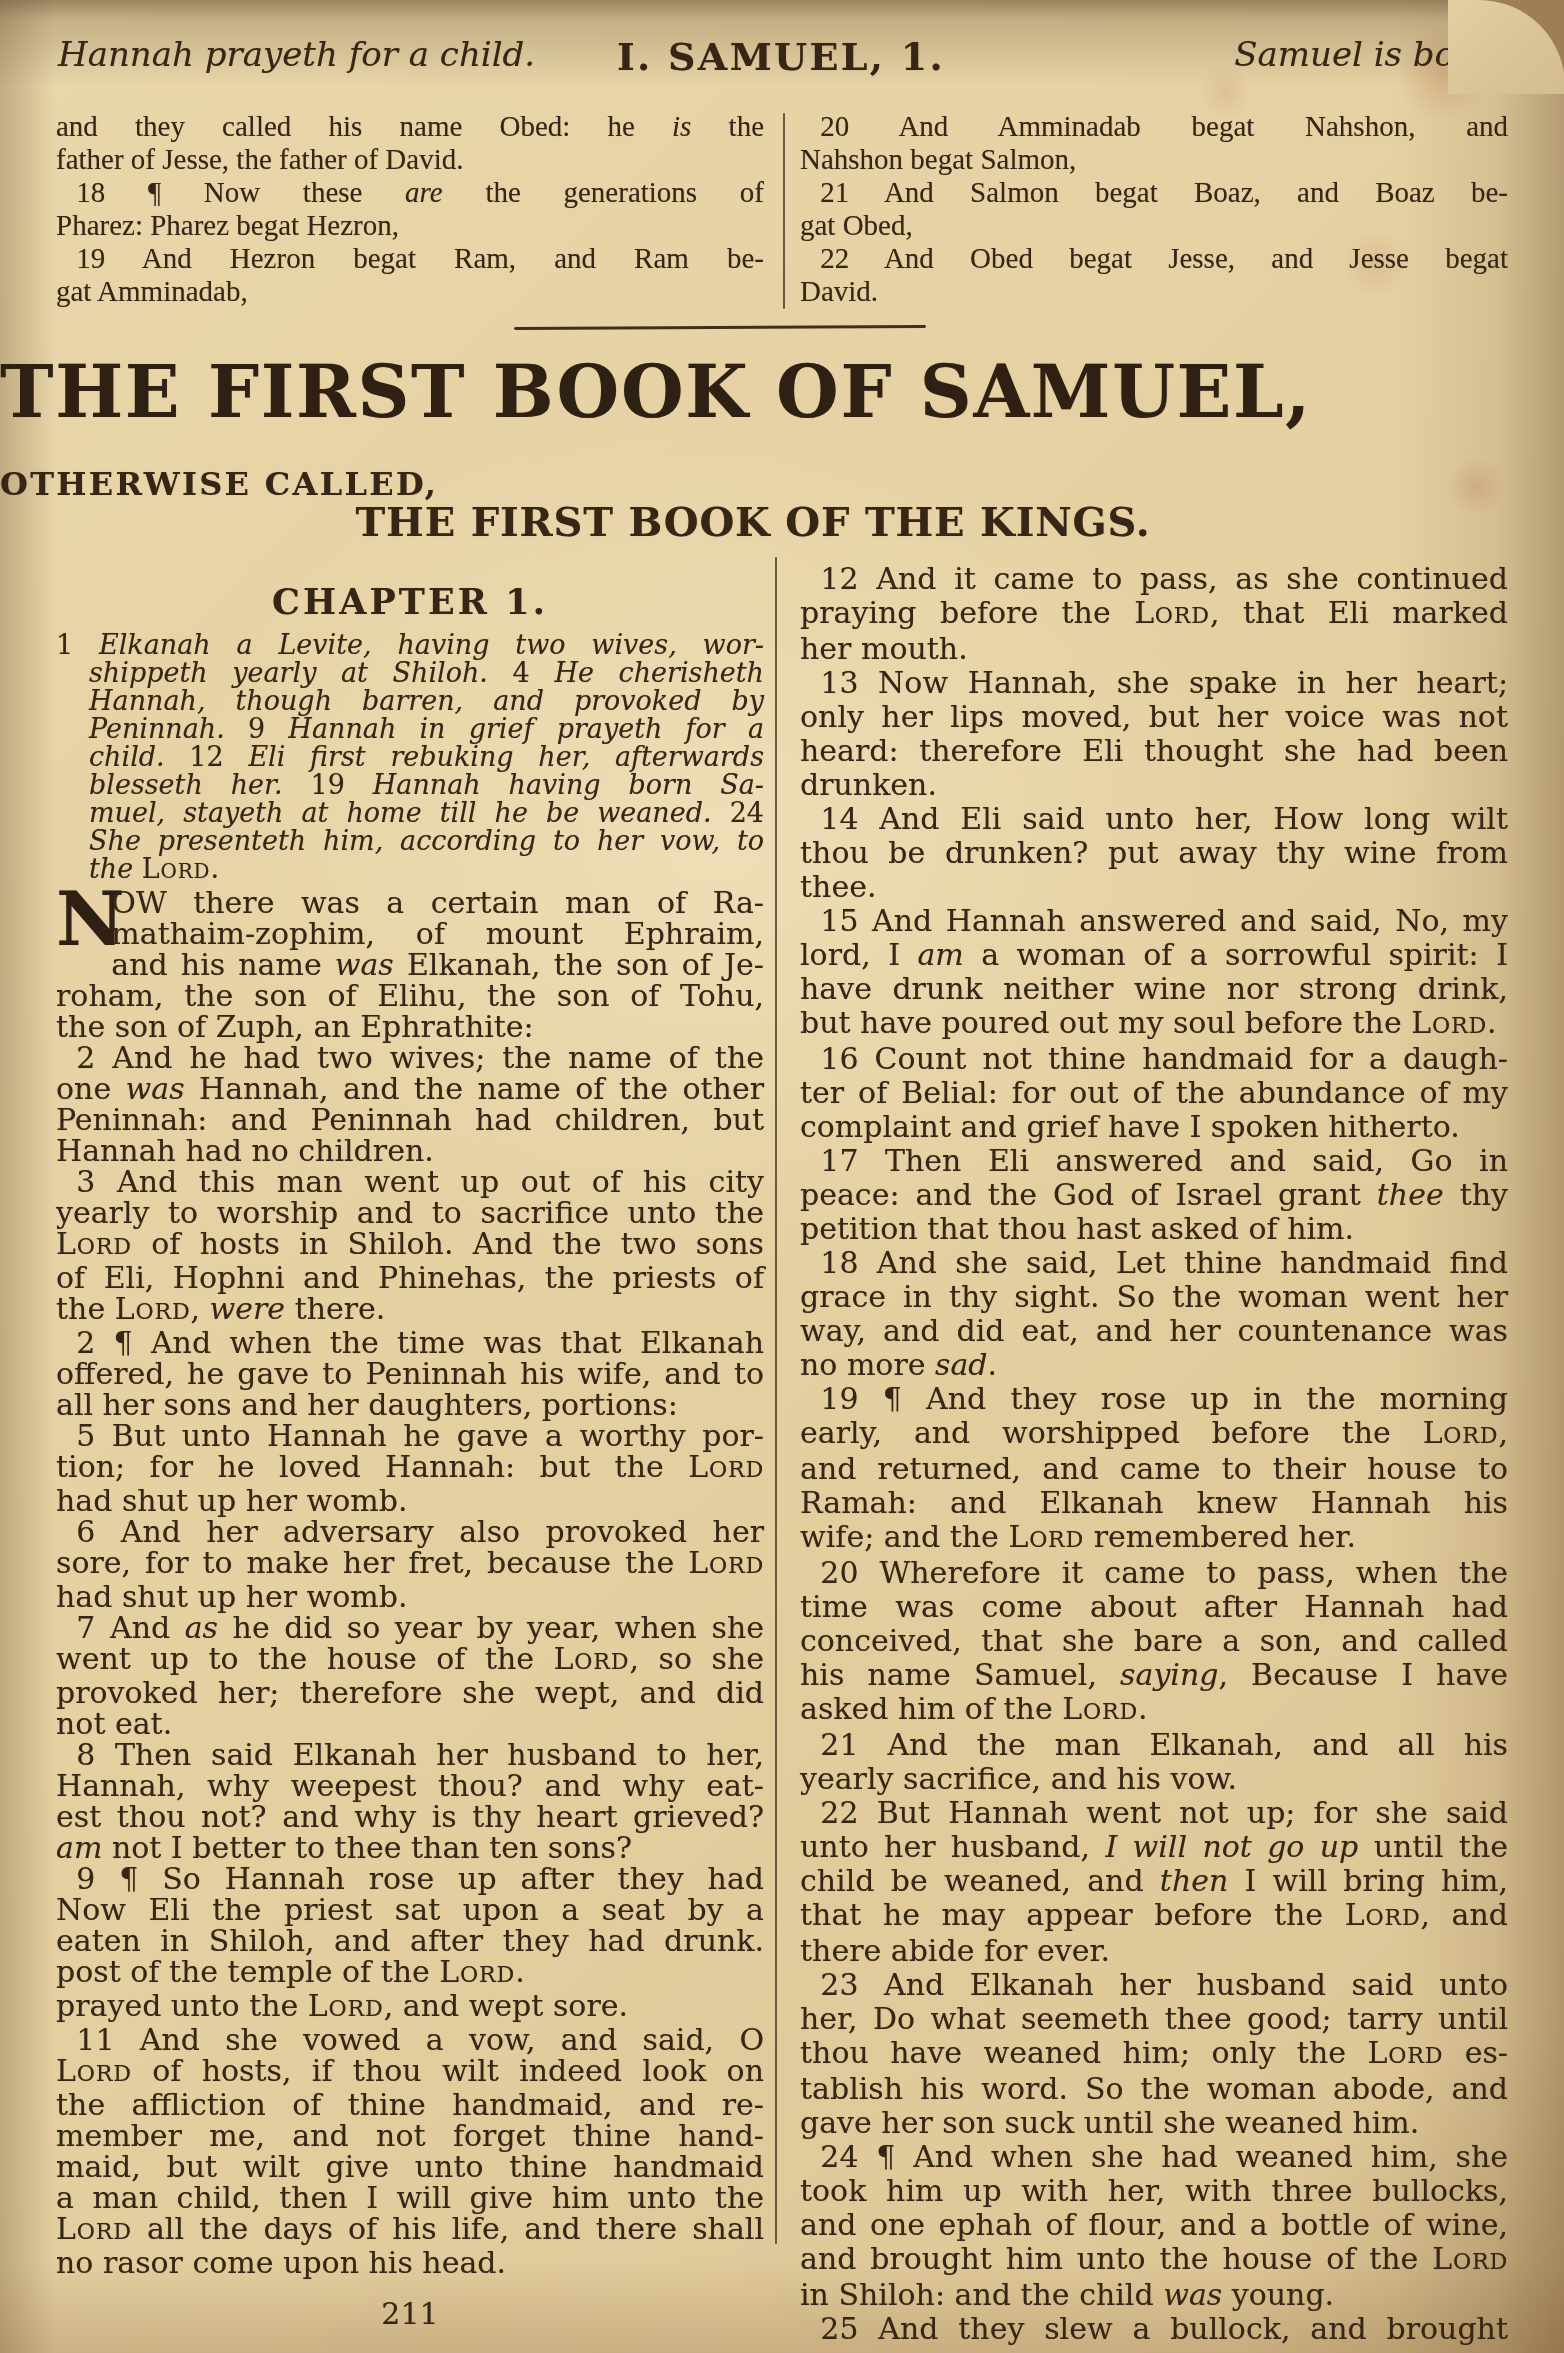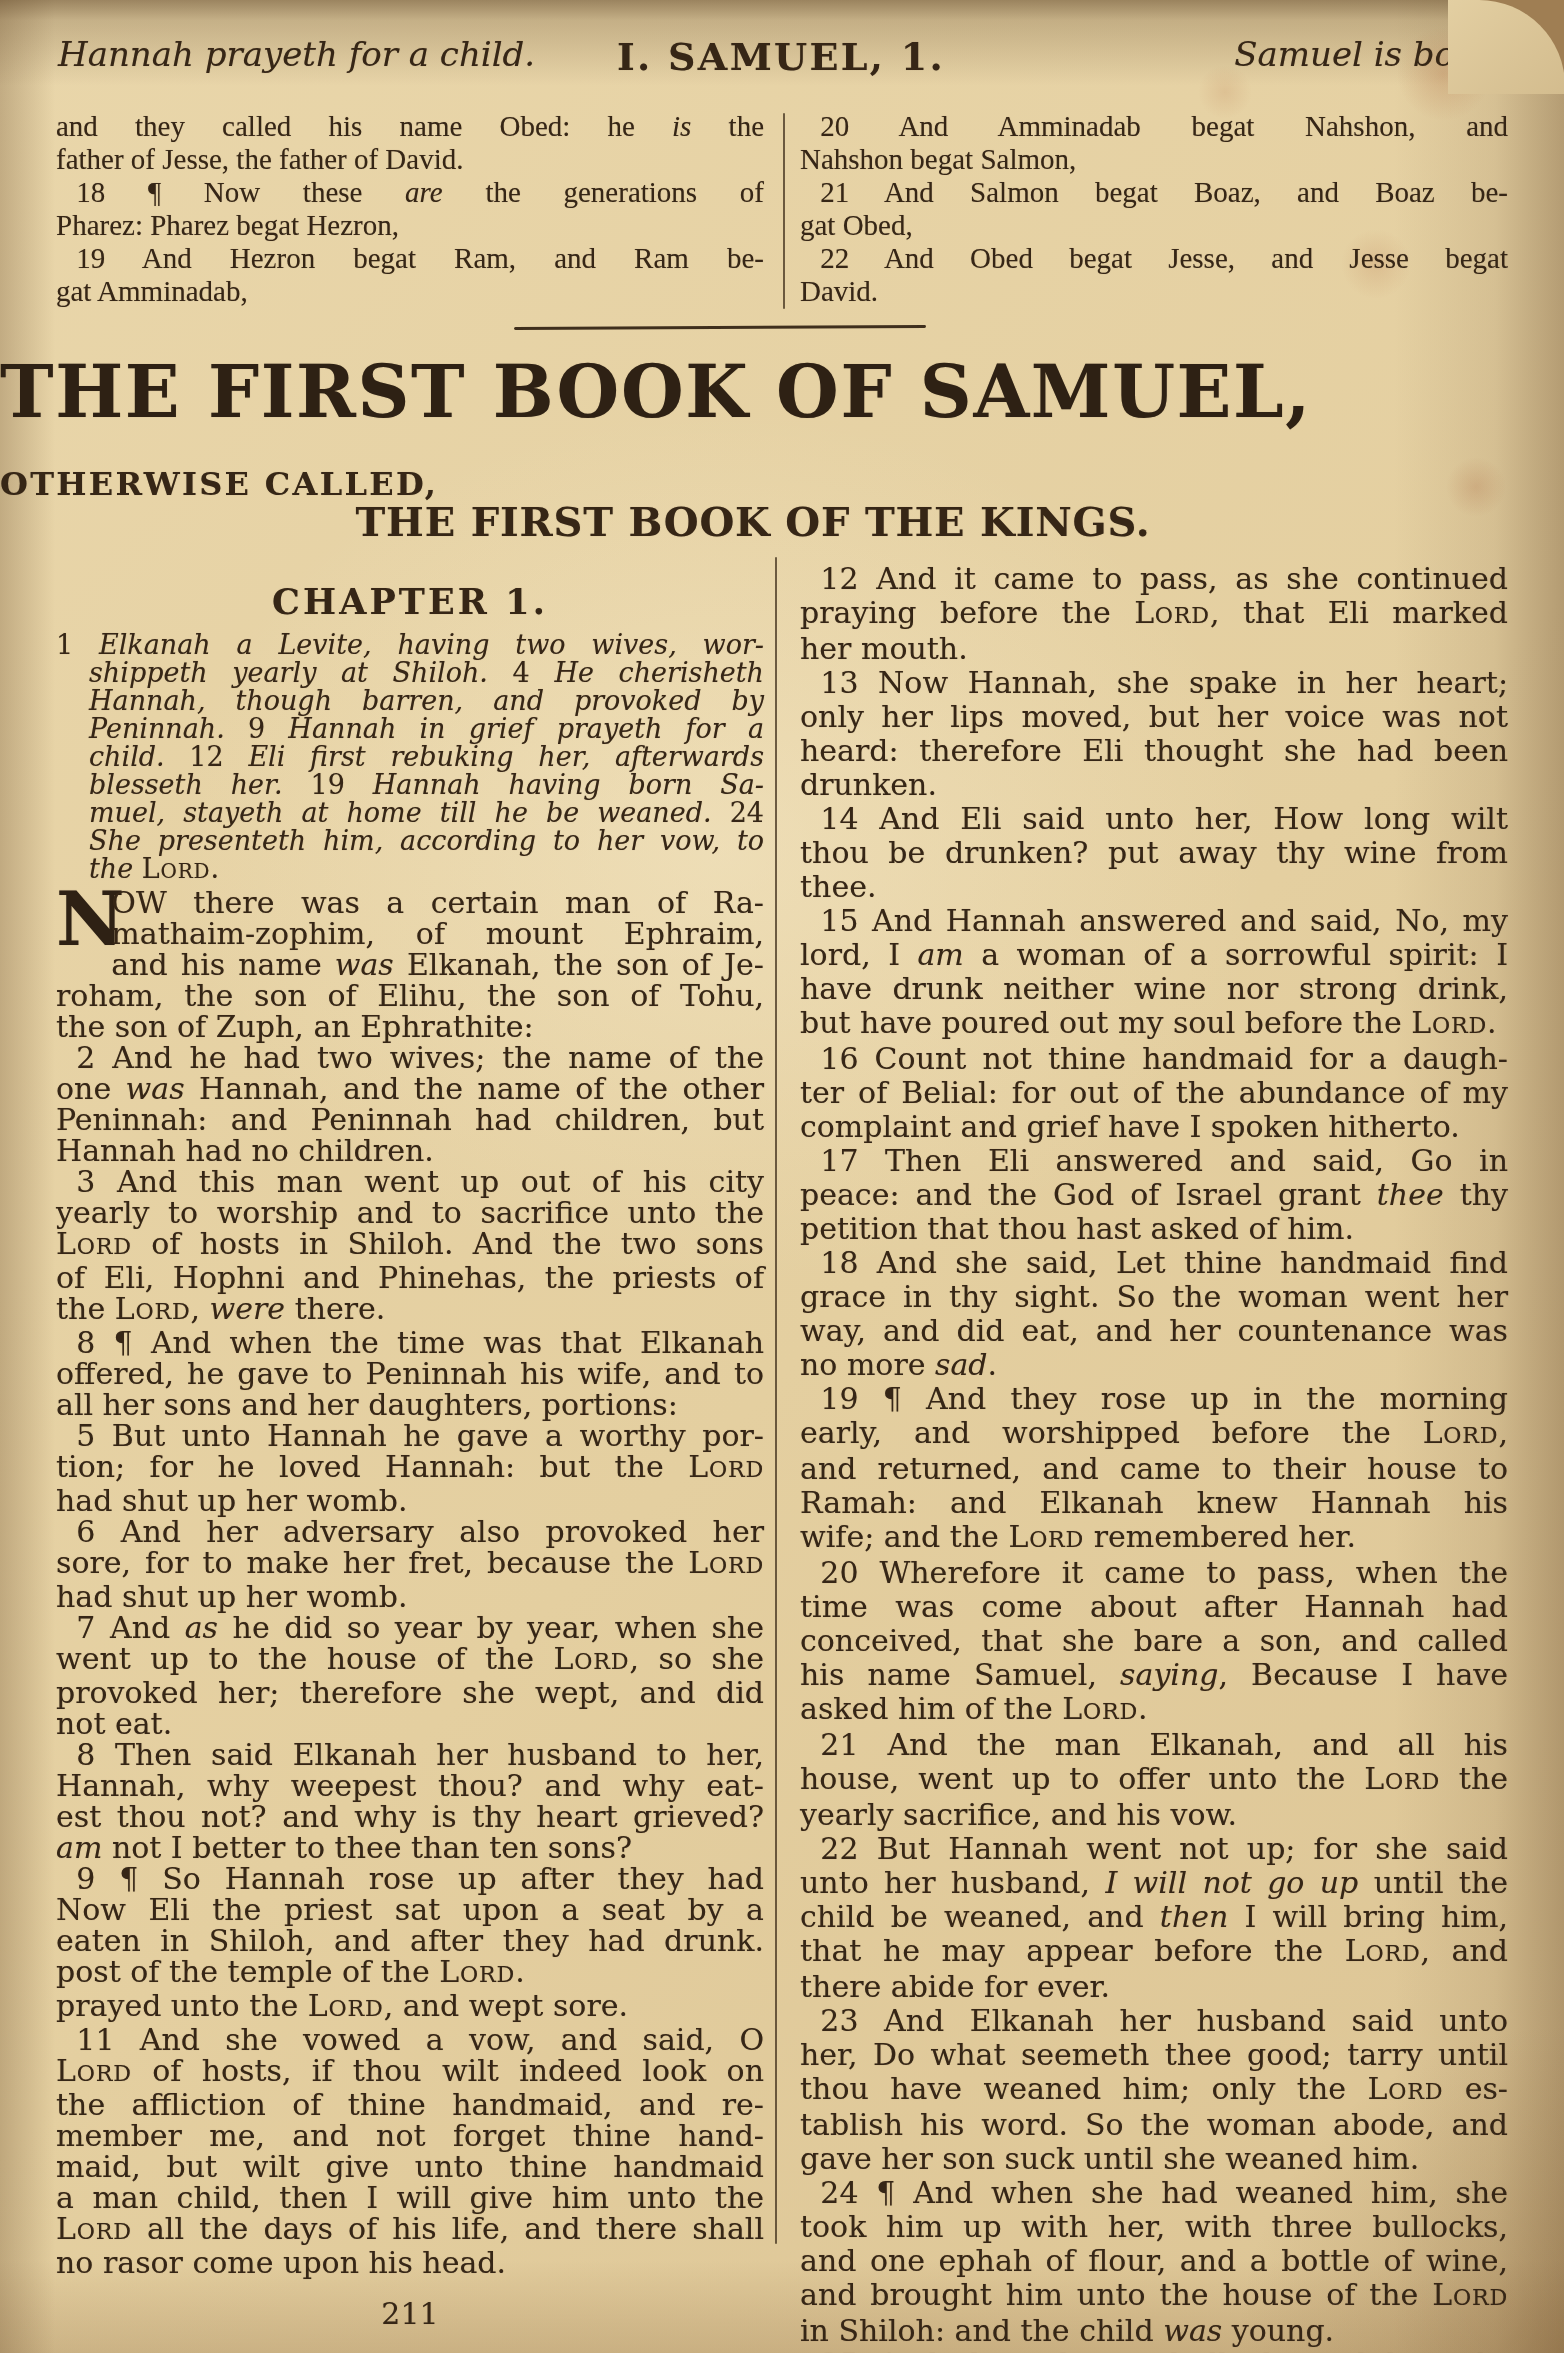--- a/index.html
+++ b/index.html
@@ -148,21 +148,21 @@
         <div class="ln last">Hannah had no children.</div>
       </div>
       <div class="verse">
         <div class="ln vstart">3 And this man went up out of his city</div>
         <div class="ln">yearly to worship and to sacrifice unto the</div>
         <div class="ln"><span class="lord">L<span class="sc">ORD</span></span> of hosts in Shiloh. And the two sons</div>
         <div class="ln">of Eli, Hophni and Phinehas, the priests of</div>
         <div class="ln last">the <span class="lord">L<span class="sc">ORD</span></span>, <i>were</i> there.</div>
       </div>
       <div class="verse">
-        <div class="ln vstart">8 ¶ And when the time was that Elkanah</div>
+        <div class="ln vstart">2 ¶ And when the time was that Elkanah</div>
         <div class="ln">offered, he gave to Peninnah his wife, and to</div>
         <div class="ln last">all her sons and her daughters, portions:</div>
       </div>
       <div class="verse">
         <div class="ln vstart">5 But unto Hannah he gave a worthy por-</div>
         <div class="ln">tion; for he loved Hannah: but the <span class="lord">L<span class="sc">ORD</span></span></div>
         <div class="ln last">had shut up her womb.</div>
       </div>
       <div class="verse">
         <div class="ln vstart">6 And her adversary also provoked her</div>
@@ -249,21 +249,20 @@
       </div>
       <div class="verse">
         <div class="ln vstart">20 Wherefore it came to pass, when the</div>
         <div class="ln">time was come about after Hannah had</div>
         <div class="ln">conceived, that she bare a son, and called</div>
         <div class="ln">his name Samuel, <i>saying</i>, Because I have</div>
         <div class="ln last">asked him of the <span class="lord">L<span class="sc">ORD</span></span>.</div>
       </div>
       <div class="verse">
         <div class="ln vstart">21 And the man Elkanah, and all his</div>
-        <div class="ln">house, went up to offer unto the <span class="lord">L<span class="sc">ORD</span></span> the</div>
         <div class="ln last">yearly sacrifice, and his vow.</div>
       </div>
       <div class="verse">
         <div class="ln vstart">22 But Hannah went not up; for she said</div>
         <div class="ln">unto her husband, <i>I will not go up</i> until the</div>
         <div class="ln">child be weaned, and <i>then</i> I will bring him,</div>
         <div class="ln">that he may appear before the <span class="lord">L<span class="sc">ORD</span></span>, and</div>
         <div class="ln last">there abide for ever.</div>
       </div>
       <div class="verse">

